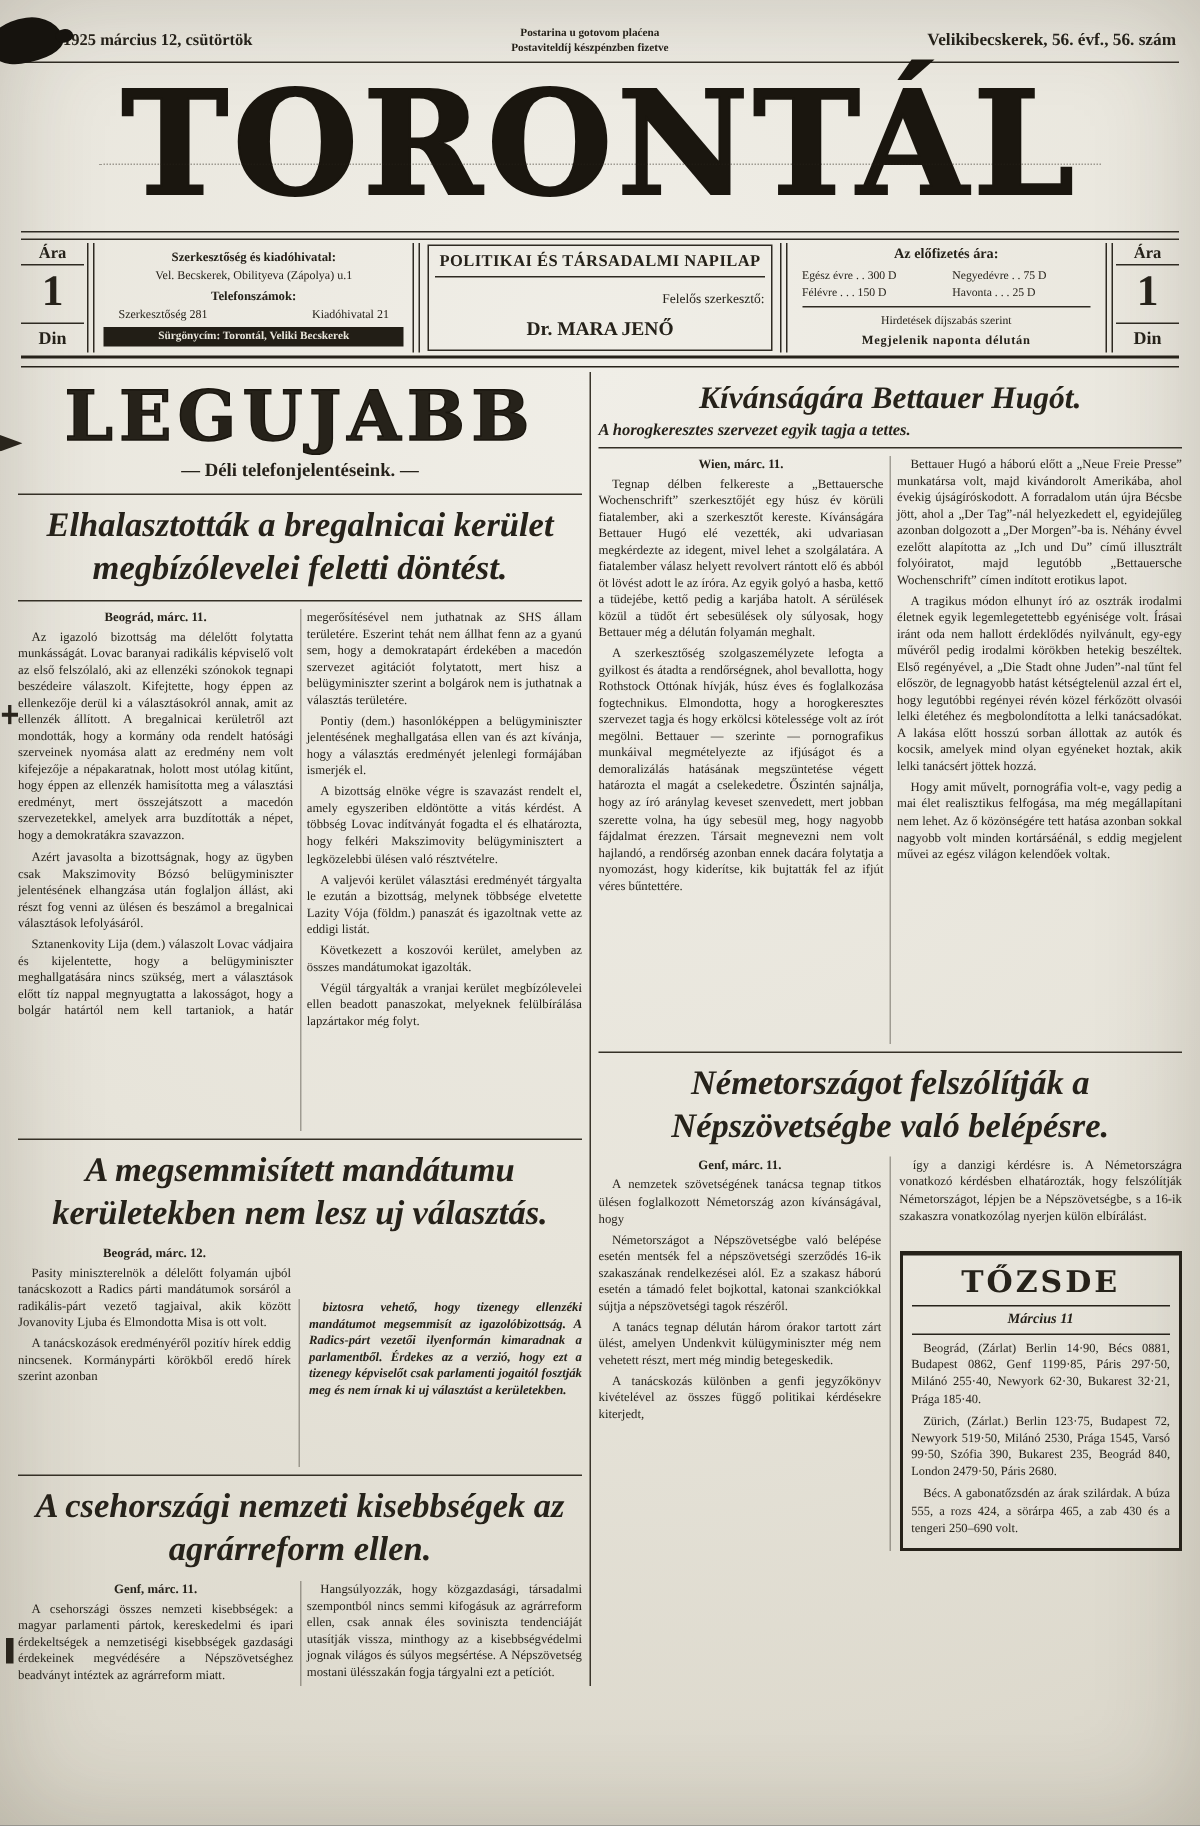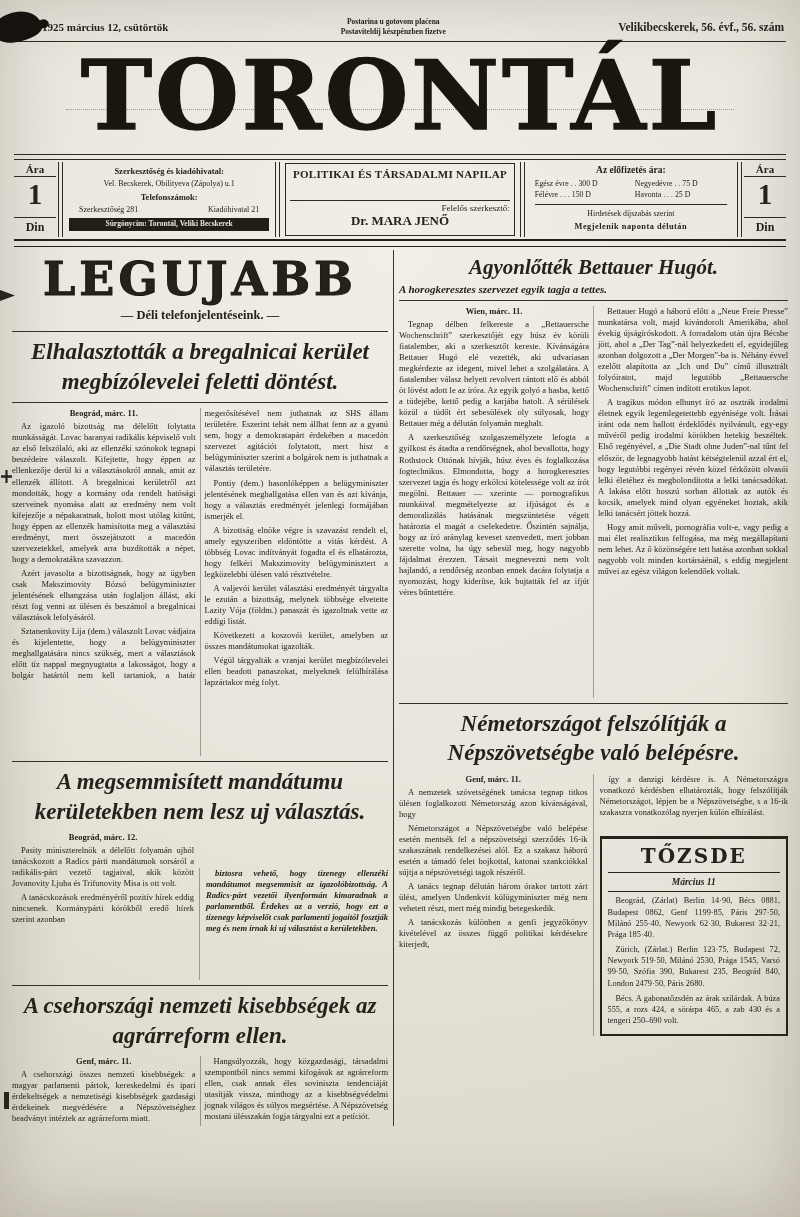--- a/index.html
+++ b/index.html
@@ -36,21 +36,21 @@
   .pb-label{font-size:11px;font-weight:bold;border-bottom:1px solid #2e2a22;padding:1px 0;}
   .pb-value{font-size:29px;font-weight:bold;line-height:1.2;border-bottom:1px solid #2e2a22;flex:1;}
   .pb-unit{font-size:12px;font-weight:bold;padding:2px 0;}
   .vsep{width:3px;border-left:1px solid #2e2a22;border-right:1px solid #2e2a22;margin:0 2px;}
   .office{flex:1.05;text-align:center;font-size:8px;line-height:1.55;padding:3px 4px;}
   .office .b{font-weight:bold;font-size:8.5px;}
   .phones{display:flex;justify-content:space-between;padding:0 10px;font-size:8px;}
   .invert{background:#221e16;color:#e9e6db;font-weight:bold;margin-top:2px;padding:1px 2px;font-size:7.5px;line-height:1.4;}
   .centerbox{flex:1.15;border:1.4px solid #2e2a22;margin:1px 3px;text-align:center;display:flex;flex-direction:column;
     justify-content:space-between;padding:4px 4px;}
-  .cb-type{font-weight:bold;font-size:11px;letter-spacing:.3px;border-bottom:1px solid #2e2a22;padding-bottom:20px;}
+  .cb-type{font-weight:bold;font-size:11px;letter-spacing:.3px;border-bottom:1px solid #2e2a22;padding-bottom:4px;}
   .cb-ed-label{font-size:9px;padding-top:2px;text-align:right;}
   .cb-ed-name{font-weight:bold;font-size:13px;padding-bottom:2px;}
   .subs{flex:1.05;text-align:center;font-size:7.8px;padding:2px 4px;line-height:1.4;}
   .subs-title{font-weight:bold;font-size:9.5px;}
   .subs-grid{display:grid;grid-template-columns:1fr 1fr;gap:0 8px;text-align:left;margin:2px 4px 4px;
     border-bottom:1px solid #2e2a22;padding-bottom:3px;}
   .subs-note{margin-top:2px;}
   .subs-appear{font-weight:bold;letter-spacing:.5px;margin-top:1px;font-size:8.3px;}
 
   .content{display:flex;margin-top:3px;}
@@ -188,21 +188,21 @@
       </article>
 
       <div class="sep"></div>
 
       <article>
         <h2 class="hl">A megsemmisített mandátumu kerületekben nem lesz uj választás.</h2>
         <div class="twocol" style="min-height:148px">
           <div class="col">
             <div class="dateline">Beográd, márc. 12.</div>
             <div>
-                <p>Pasity miniszterelnök a délelőtt folyamán ujból tanácskozott a Radics párti mandátumok sorsáról a radikális-párt vezető tagjaival, akik között Jovanovity Ljuba és Trifunovity Misa is ott volt.</p>
+                <p>Pasity miniszterelnök a délelőtt folyamán ujból tanácskozott a Radics párti mandátumok sorsáról a radikális-párt vezető tagjaival, akik között Jovanovity Ljuba és Elmondotta Misa is ott volt.</p>
                 <p>A tanácskozások eredményéről pozitív hírek eddig nincsenek. Kormánypárti körökből eredő hírek szerint azonban</p>
               </div>
           </div>
           <div class="col italic-col">
               <p>biztosra vehető, hogy tizenegy ellenzéki mandátumot megsemmisít az igazolóbizottság. A Radics-párt vezetői ilyenformán kimaradnak a parlamentből. Érdekes az a verzió, hogy ezt a tizenegy képviselőt csak parlamenti jogaitól fosztják meg és nem írnak ki uj választást a kerületekben.</p>
             </div>
         </div>
       </article>
 
       <div class="sep"></div>
@@ -216,21 +216,21 @@
               <p>Hangsúlyozzák, hogy közgazdasági, társadalmi szempontból nincs semmi kifogásuk az agrárreform ellen, csak annak éles soviniszta tendenciáját utasítják vissza, minthogy az a kisebbségvédelmi jognak világos és súlyos megsértése. A Népszövetség mostani ülésszakán fogja tárgyalni ezt a petíciót.</p>
             </div>
         </div>
       </article>
     </section>
 
     <div class="vdivider"></div>
 
     <section class="half right">
       <article>
-        <h2 class="hl big">Agyonlőtték Bettauer Hugót.</h2>
+        <h2 class="hl big">Kívánságára Bettauer Hugót.</h2>
         <div class="subhead">A horogkeresztes szervezet egyik tagja a tettes.</div>
         <div class="sep"></div>
         <div class="body cols2" style="min-height:392px">
           <div class="dateline">Wien, márc. 11.</div>
           <div>
               <p>Tegnap délben felkereste a „Bettauersche Wochenschrift” szerkesztőjét egy húsz év körüli fiatalember, aki a szerkesztőt kereste. Kívánságára Bettauer Hugó elé vezették, aki udvariasan megkérdezte az idegent, mivel lehet a szolgálatára. A fiatalember válasz helyett revolvert rántott elő és abból öt lövést adott le az íróra. Az egyik golyó a hasba, kettő a tüdejébe, kettő pedig a karjába hatolt. A sérülések közül a tüdőt ért sebesülések oly súlyosak, hogy Bettauer még a délután folyamán meghalt.</p>
               <p>A szerkesztőség szolgaszemélyzete lefogta a gyilkost és átadta a rendőrségnek, ahol bevallotta, hogy Rothstock Ottónak hívják, húsz éves és foglalkozása fogtechnikus. Elmondotta, hogy a horogkeresztes szervezet tagja és hogy erkölcsi kötelessége volt az írót megölni. Bettauer — szerinte — pornografikus munkáival megmételyezte az ifjúságot és a demoralizálás hatásának megszüntetése végett határozta el magát a cselekedetre. Őszintén sajnálja, hogy az író aránylag keveset szenvedett, mert jobban szerette volna, ha úgy sebesül meg, hogy nagyobb fájdalmat érezzen. Társait megnevezni nem volt hajlandó, a rendőrség azonban ennek dacára folytatja a nyomozást, hogy kiderítse, kik bujtatták fel az ifjút véres bűntettére.</p>
               <p>Bettauer Hugó a háború előtt a „Neue Freie Presse” munkatársa volt, majd kivándorolt Amerikába, ahol évekig újságíróskodott. A forradalom után újra Bécsbe jött, ahol a „Der Tag”-nál helyezkedett el, egyidejűleg azonban dolgozott a „Der Morgen”-ba is. Néhány évvel ezelőtt alapította az „Ich und Du” című illusztrált folyóiratot, majd legutóbb „Bettauersche Wochenschrift” címen indított erotikus lapot.</p>
               <p>A tragikus módon elhunyt író az osztrák irodalmi életnek egyik legemlegetettebb egyénisége volt. Írásai iránt oda nem hallott érdeklődés nyilvánult, egy-egy művéről pedig irodalmi körökben hetekig beszéltek. Első regényével, a „Die Stadt ohne Juden”-nal tűnt fel először, de legnagyobb hatást kétségtelenül azzal ért el, hogy legutóbbi regényei révén közel férkőzött olvasói lelki életéhez és megbolondította a lelki tanácsadókat. A lakása előtt hosszú sorban állottak az autók és kocsik, amelyek mind olyan egyéneket hoztak, akik lelki tanácsért jöttek hozzá.</p>
               <p>Hogy amit művelt, pornográfia volt-e, vagy pedig a mai élet realisztikus felfogása, ma még megállapítani nem lehet. Az ő közönségére tett hatása azonban sokkal nagyobb volt minden kortársáénál, s eddig megjelent művei az egész világon kelendőek voltak.</p>

